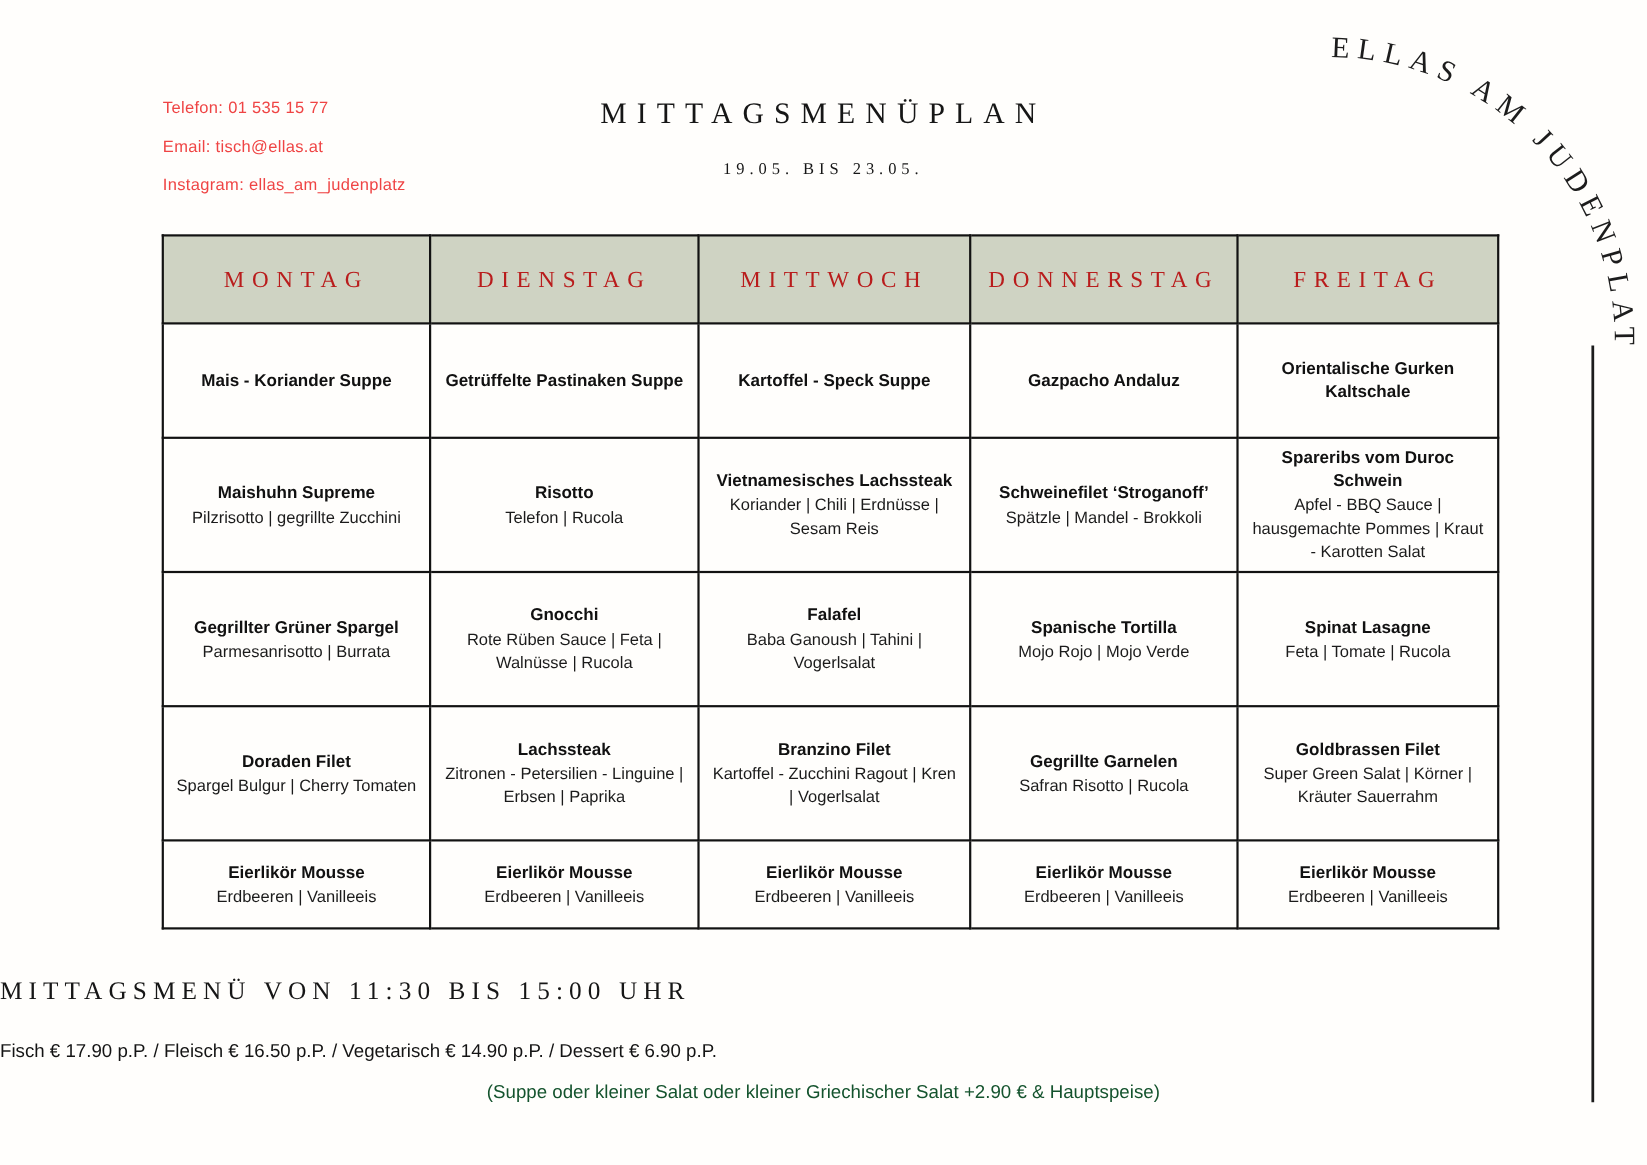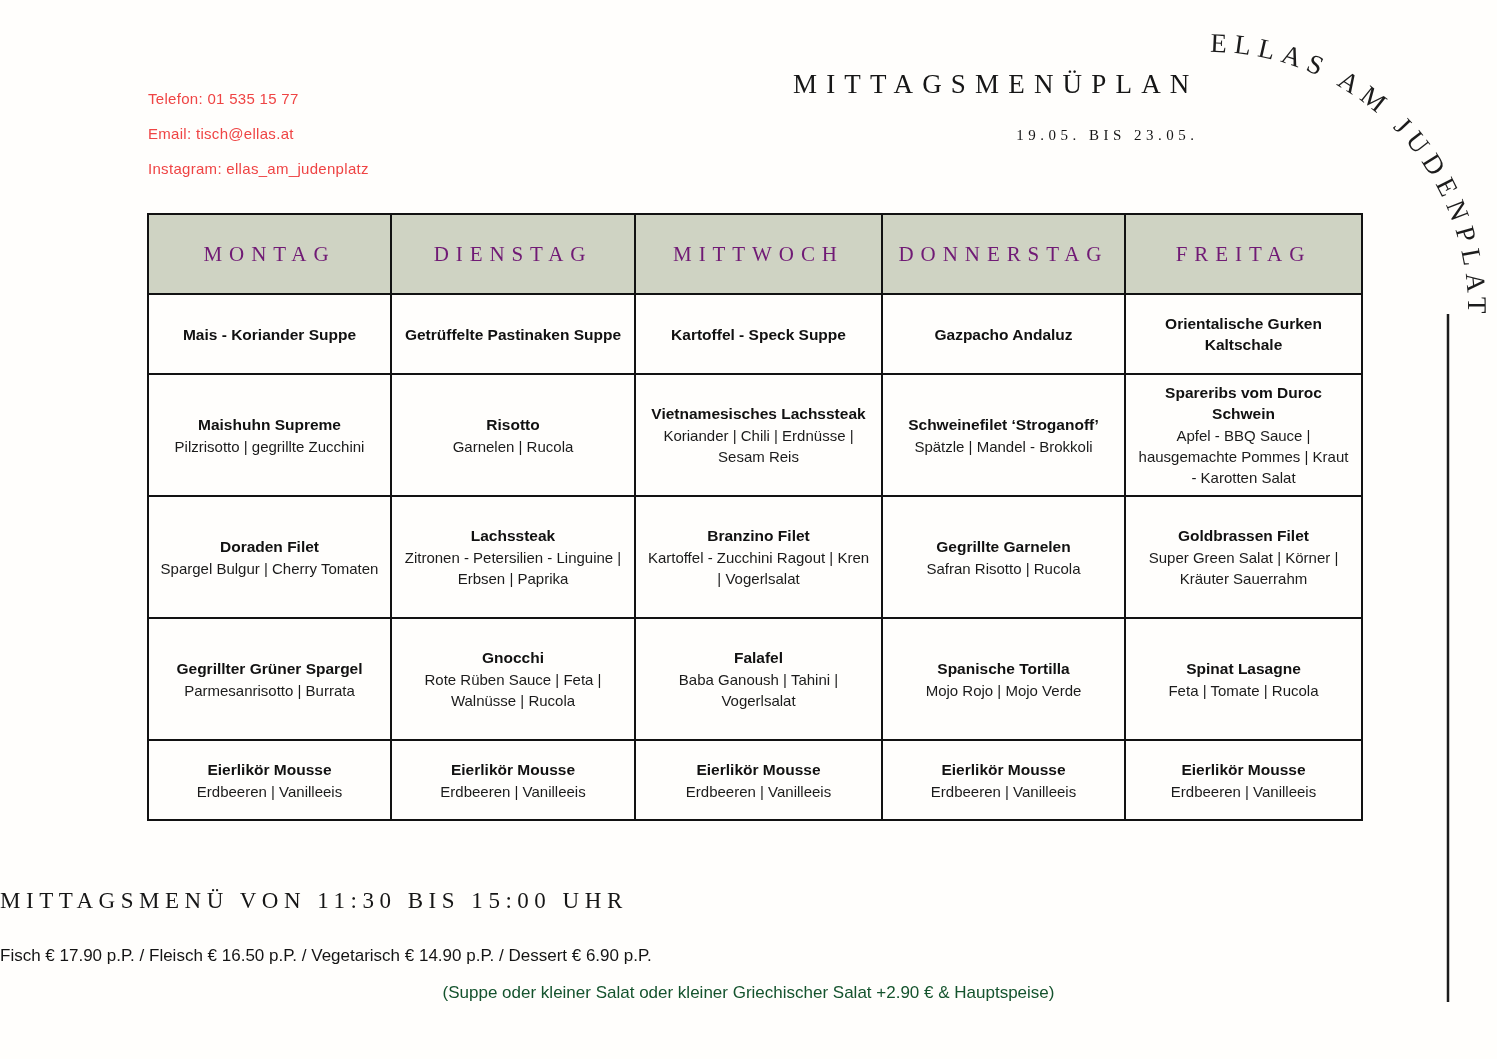--- a/index.html
+++ b/index.html
@@ -5,21 +5,21 @@
   html,body{margin:0;padding:0;}
   body{
     width:1497px;height:1059px;position:relative;overflow:hidden;
     background:#fffefc;color:#141414;
     font-family:"Liberation Sans", sans-serif;
   }
   
   .contact{position:absolute;left:148px;top:90px;font-size:15px;letter-spacing:.02em;color:#ef4444;}
   .contact div{margin-bottom:18px;white-space:nowrap;}
   
-  .title-wrap{position:absolute;top:69px;left:50%;transform:translateX(-50%);text-align:right;width:900px;}
+  .title-wrap{position:absolute;top:88px;left:50%;transform:translateX(-50%);text-align:center;width:900px;}
   .page-title{
     font-family:"Liberation Serif", serif;font-weight:400;
     font-size:27px;letter-spacing:.34em;margin:0 0 27px 0;color:#161616;white-space:nowrap;
   }
   .page-subtitle{
     font-family:"Liberation Serif", serif;font-weight:400;
     font-size:15px;letter-spacing:.30em;color:#161616;white-space:nowrap;
   }
   
   .logo-svg{position:absolute;left:0;top:0;pointer-events:none;}
@@ -30,24 +30,24 @@
   .menu-table{
     position:absolute;left:147px;top:213px;width:1214px;
     border-collapse:collapse;table-layout:fixed;
   }
   .menu-table th,.menu-table td{
     border:2px solid #121212;text-align:center;vertical-align:middle;padding:4px 9px;
   }
   .menu-table th{
     background:#cfd3c3;
     font-family:"Liberation Serif", serif;font-weight:400;
-    font-size:21px;letter-spacing:.33em;color:#701a75;
+    font-size:21px;letter-spacing:.33em;color:#b91c1c;
   }
   tr.r-head{height:80px;}
-  tr.r-soup{height:80px;padding-left:37px;}
+  tr.r-soup{height:104px;padding-left:37px;}
   tr.r-main{height:122px;}
   tr.r-dessert{height:80px;}
   .dish-title{font-weight:700;font-size:15.5px;line-height:21px;color:#111;}
   .dish-sub{font-weight:400;font-size:15px;line-height:21px;color:#1b1b1b;margin-top:1px;}
   .dish-sub:empty{display:none;}
   
   .hours{
     position:absolute;top:888px;left:0;width:100%;
     font-family:"Liberation Serif", serif;font-size:23px;letter-spacing:.24em;color:#161616;
   }
@@ -118,79 +118,79 @@
     </td>
   </tr>
 
   <tr class="r-main">
     <td>
       <div class="dish-title">Maishuhn Supreme</div>
       <div class="dish-sub">Pilzrisotto | gegrillte Zucchini</div>
     </td>
     <td>
       <div class="dish-title">Risotto</div>
-      <div class="dish-sub">Garnelen | Rucola</div>
+      <div class="dish-sub">Telefon | Rucola</div>
     </td>
     <td>
       <div class="dish-title">Vietnamesisches Lachssteak</div>
       <div class="dish-sub">Koriander | Chili | Erdnüsse | Sesam Reis</div>
     </td>
     <td>
       <div class="dish-title">Schweinefilet ‘Stroganoff’</div>
       <div class="dish-sub">Spätzle | Mandel - Brokkoli</div>
     </td>
     <td>
       <div class="dish-title">Spareribs vom Duroc Schwein</div>
       <div class="dish-sub">Apfel - BBQ Sauce | hausgemachte Pommes | Kraut - Karotten Salat</div>
     </td>
   </tr>
 
   <tr class="r-main">
     <td>
+      <div class="dish-title">Gegrillter Grüner Spargel</div>
+      <div class="dish-sub">Parmesanrisotto | Burrata</div>
+    </td>
+    <td>
+      <div class="dish-title">Gnocchi</div>
+      <div class="dish-sub">Rote Rüben Sauce | Feta | Walnüsse | Rucola</div>
+    </td>
+    <td>
+      <div class="dish-title">Falafel</div>
+      <div class="dish-sub">Baba Ganoush | Tahini | Vogerlsalat</div>
+    </td>
+    <td>
+      <div class="dish-title">Spanische Tortilla</div>
+      <div class="dish-sub">Mojo Rojo | Mojo Verde</div>
+    </td>
+    <td>
+      <div class="dish-title">Spinat Lasagne</div>
+      <div class="dish-sub">Feta | Tomate | Rucola</div>
+    </td>
+  </tr>
+
+  <tr class="r-main">
+    <td>
       <div class="dish-title">Doraden Filet</div>
       <div class="dish-sub">Spargel Bulgur | Cherry Tomaten</div>
     </td>
     <td>
       <div class="dish-title">Lachssteak</div>
       <div class="dish-sub">Zitronen - Petersilien - Linguine | Erbsen | Paprika</div>
     </td>
     <td>
       <div class="dish-title">Branzino Filet</div>
       <div class="dish-sub">Kartoffel - Zucchini Ragout | Kren | Vogerlsalat</div>
     </td>
     <td>
       <div class="dish-title">Gegrillte Garnelen</div>
       <div class="dish-sub">Safran Risotto | Rucola</div>
     </td>
     <td>
       <div class="dish-title">Goldbrassen Filet</div>
       <div class="dish-sub">Super Green Salat | Körner | Kräuter Sauerrahm</div>
-    </td>
-  </tr>
-
-  <tr class="r-main">
-    <td>
-      <div class="dish-title">Gegrillter Grüner Spargel</div>
-      <div class="dish-sub">Parmesanrisotto | Burrata</div>
-    </td>
-    <td>
-      <div class="dish-title">Gnocchi</div>
-      <div class="dish-sub">Rote Rüben Sauce | Feta | Walnüsse | Rucola</div>
-    </td>
-    <td>
-      <div class="dish-title">Falafel</div>
-      <div class="dish-sub">Baba Ganoush | Tahini | Vogerlsalat</div>
-    </td>
-    <td>
-      <div class="dish-title">Spanische Tortilla</div>
-      <div class="dish-sub">Mojo Rojo | Mojo Verde</div>
-    </td>
-    <td>
-      <div class="dish-title">Spinat Lasagne</div>
-      <div class="dish-sub">Feta | Tomate | Rucola</div>
     </td>
   </tr>
 
   <tr class="r-dessert">
     <td>
       <div class="dish-title">Eierlikör Mousse</div>
       <div class="dish-sub">Erdbeeren | Vanilleeis</div>
     </td>
     <td>
       <div class="dish-title">Eierlikör Mousse</div>

